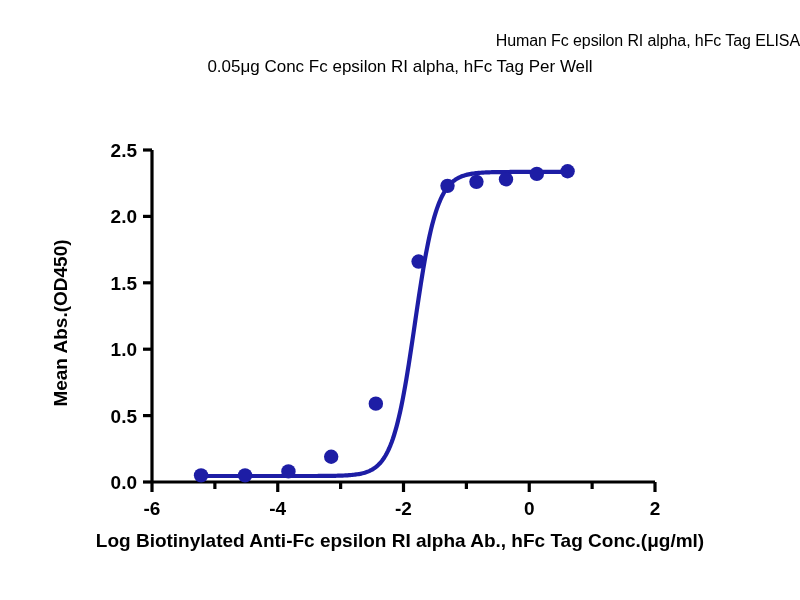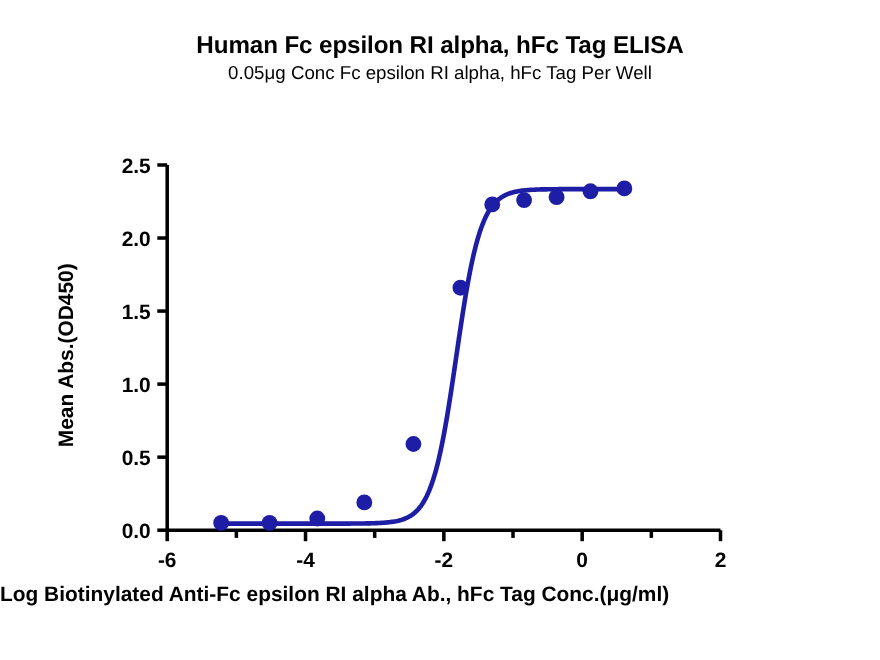--- a/index.html
+++ b/index.html
@@ -22,25 +22,26 @@
     height: 600px;
   }
   .title-block {
     position: absolute;
     left: 0;
     top: 28px;
     width: 800px;
     text-align: center;
   }
   .chart-title {
-    font-size: 22px;
-    font-weight: bold;
+    font-size: 16px;
+    font-weight: normal;
     letter-spacing: -0.1px;
     line-height: 25px;
     white-space: nowrap;
+    text-align: right;
   }
   .chart-subtitle {
     font-size: 17px;
     font-weight: normal;
     line-height: 24px;
     margin-top: 2px;
     white-space: nowrap;
   }
   .plot-svg {
     position: absolute;
@@ -59,20 +60,21 @@
     font-size: 19px;
     font-weight: bold;
     white-space: nowrap;
     line-height: 26px;
   }
   .xtitle {
     position: absolute;
     left: 0;
     top: 530px;
     width: 800px;
+    text-align: center;
     font-size: 19px;
     font-weight: bold;
     white-space: nowrap;
   }
   .tick-label {
     font-family: "Liberation Sans", sans-serif;
     font-size: 19px;
     font-weight: bold;
     fill: #000000;
   }

